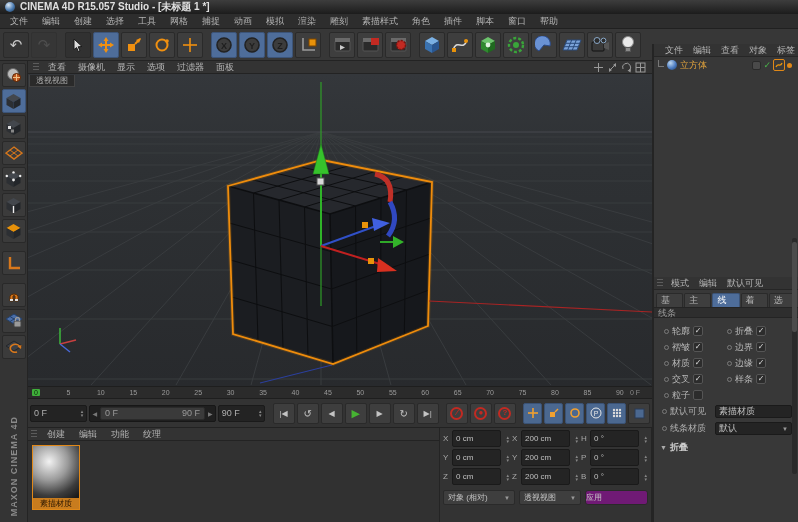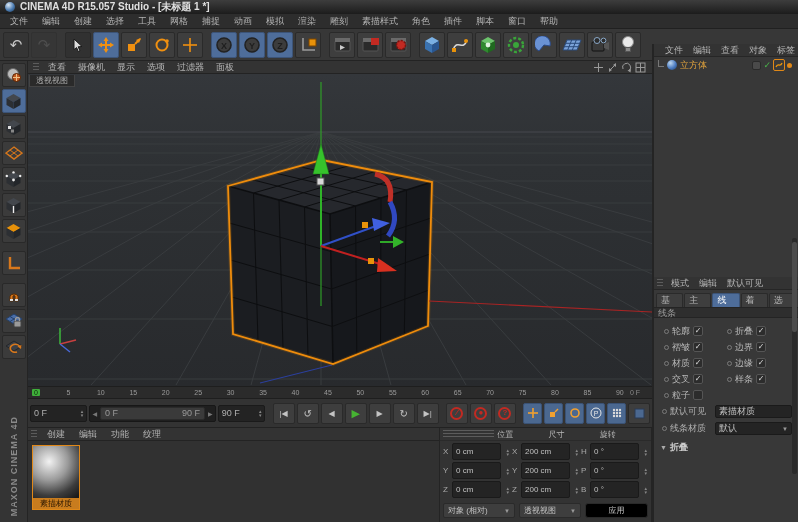--- a/index.html
+++ b/index.html
@@ -95,22 +95,22 @@
 .c-head span{width:66px}
 .c-grid{display:flex;flex-direction:column;gap:2px;padding:2px 3px}
 .c-row{display:flex;gap:3px;align-items:center}
 .c-cell{display:flex;align-items:center;gap:2px;width:66px}
 .c-cell .lab{width:7px;color:#a8a8a8}
 .field{flex:1;height:17px;background:#242424;border:1px solid #1a1a1a;border-radius:2px;display:flex;
   align-items:center;padding:0 3px;color:#c0c0c0;overflow:hidden;white-space:nowrap}
 .c-foot{display:flex;gap:4px;padding:3px 3px 0 3px}
 .drop{height:15px;background:#3e3e3e;border:1px solid #2a2a2a;border-radius:2px;display:flex;
   align-items:center;justify-content:space-between;padding:0 4px;color:#c0c0c0}
-.btn{height:15px;background:#000000;border:1px solid #2a2a2a;border-radius:3px;display:flex;
-  align-items:center;justify-content:center;color:#c8c8c8}
+.btn{height:15px;background:#701a75;border:1px solid #2a2a2a;border-radius:3px;display:flex;
+  align-items:center;color:#c8c8c8}
 
 
 .rpanel{left:652px;top:44px;width:146px;height:478px;background:#383838;border-left:2px solid #242424;
   display:flex;flex-direction:column}
 .rp-menu{height:13px;background:#333;border-bottom:1px solid #262626;display:flex;align-items:center;flex:none;
   overflow:hidden;white-space:nowrap}
 .rp-menu .mi{padding:0 5px}
 .om-row{height:16px;display:flex;align-items:center;gap:3px;padding-left:4px;flex:none}
 .treeL{width:6px;height:7px;border-left:1px solid #777;border-bottom:1px solid #777;margin-bottom:4px}
 .obj-ic{width:10px;height:10px;border-radius:50%;
@@ -686,26 +686,20 @@
       <span class="mi">功能</span>
       <span class="mi">纹理</span>
     </div>
     <div class="mat-item">
       <div class="mat-thumb"></div>
       <div class="mat-label">素描材质</div>
     </div>
   </div>
 
   <div class="coords abs">
-    <div class="c-head">
-      <span class="grip"></span>
-      <span>位置</span>
-      <span>尺寸</span>
-      <span>旋转</span>
-    </div>
     <div class="c-grid">
       <div class="c-row">
         <div class="c-cell">
             <span class="lab">X</span>
             <div class="field">0 cm</div>
             <span class="spin">
               <span>▴</span>
               <span>▾</span>
             </span>
           </div>

